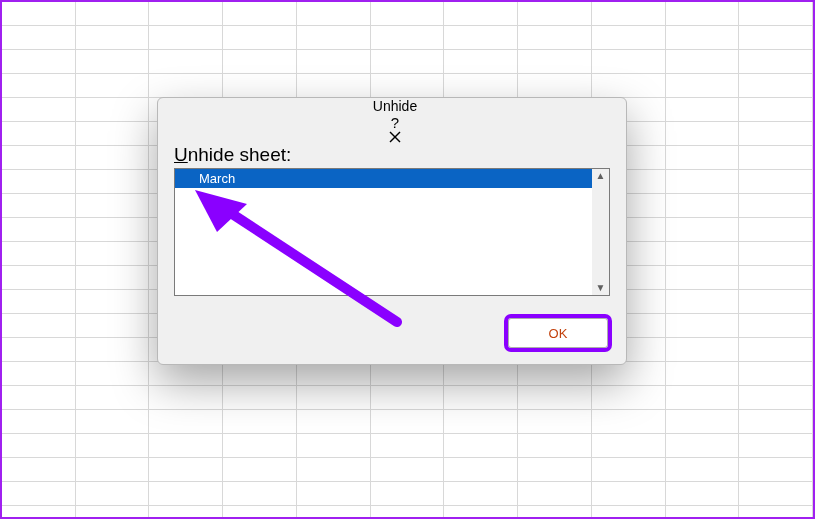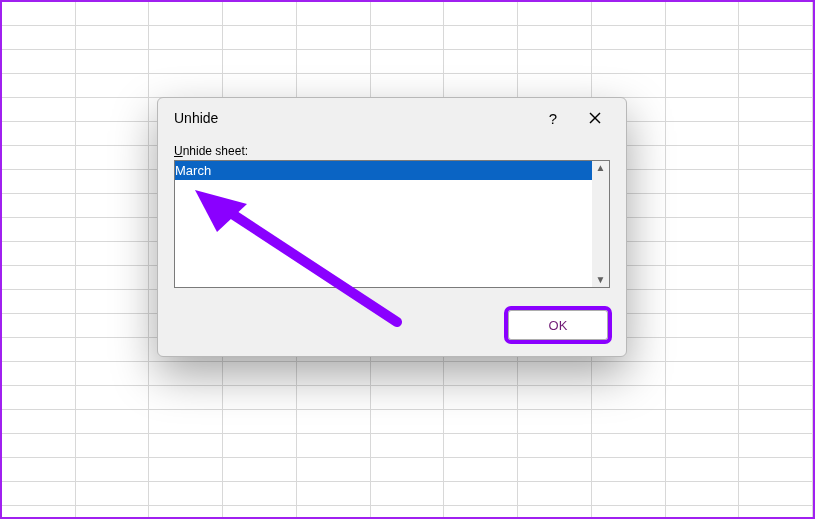--- a/index.html
+++ b/index.html
@@ -34,20 +34,21 @@
     background: #f0f0f0;
     border: 1px solid #b8b8b8;
     border-radius: 6px;
     box-shadow: 0 18px 45px rgba(0,0,0,0.35);
   }
   .titlebar {
     display: flex;
     align-items: center;
     height: 40px;
     padding: 0 10px 0 16px;
+    flex-direction: column;
   }
   .titlebar .title {
     flex: 1;
     font-size: 14px;
     color: #000;
   }
   .titlebar .help-btn,
   .titlebar .close-btn {
     width: 42px;
     height: 30px;
@@ -57,39 +58,39 @@
     font-size: 15px;
     color: #000;
     cursor: pointer;
   }
   .titlebar .close-btn svg { width: 12px; height: 12px; }
 
   .body {
     padding: 6px 16px 16px 16px;
   }
   .label {
-    font-size: 12px;
+    font-size: 19px;
     color: #000;
     margin-bottom: 2px;
     text-decoration-color: rgba(0,0,0,0);
   }
   .label .hotkey { text-decoration: underline; }
 
   .listbox-wrap {
     display: flex;
     border: 1px solid #7a7a7a;
     background: #fff;
     height: 128px;
   }
   .listbox {
     flex: 1;
     overflow: hidden;
   }
   .list-item {
-    padding: 2px 0;
+    padding: 2px 24px;
     font-size: 13px;
     color: #000;
     cursor: default;
   }
   .list-item.selected {
     background: #0a64c4;
     color: #fff;
   }
   .scroll-col {
     width: 17px;
@@ -113,21 +114,21 @@
     margin-top: 22px;
     padding-right: 2px;
   }
   .btn {
     min-width: 100px;
     height: 30px;
     background: #fff;
     border: 1px solid #adadad;
     border-radius: 3px;
     font-size: 13px;
-    color: #701a75;
+    color: #c2410c;
     cursor: pointer;
   }
   .btn.primary {
     outline: 4px solid #8a00ff;
     outline-offset: 0;
   }
 
   
   .arrow-svg {
     position: absolute;

